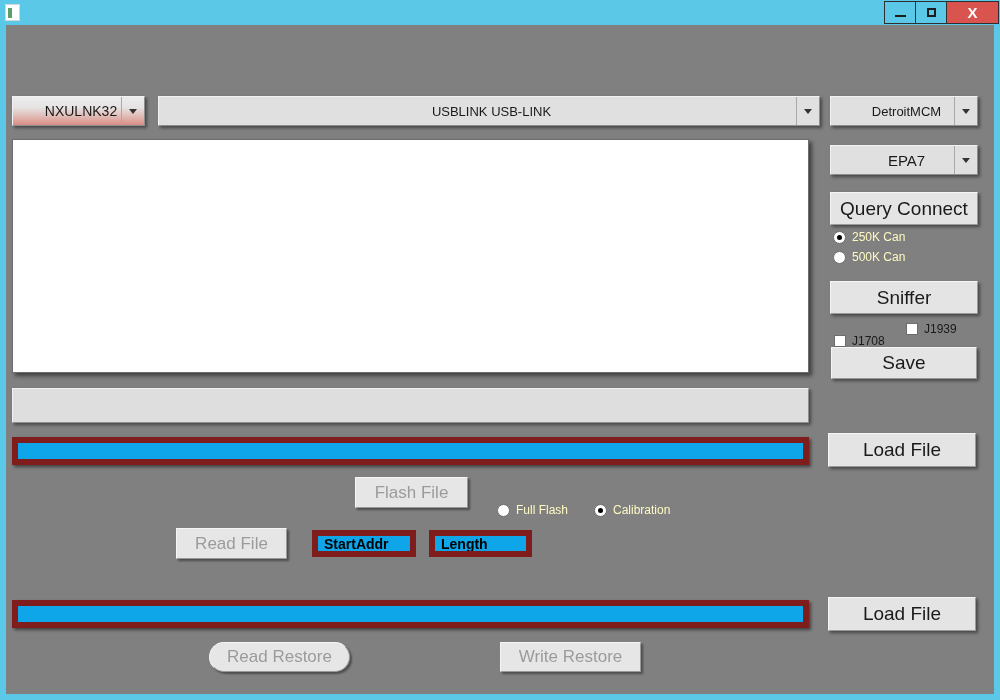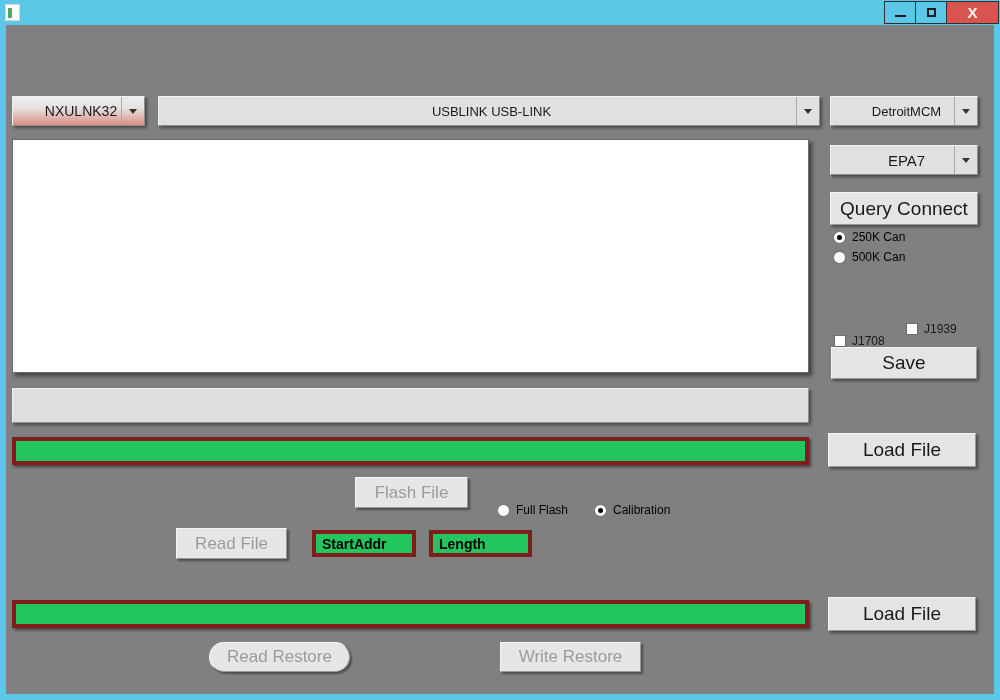--- a/index.html
+++ b/index.html
@@ -87,22 +87,22 @@
   }
   .combo.red{
     background:linear-gradient(180deg,#ececec 0%,#e6e3e3 38%,#e0b6b0 72%,#d98d83 100%);
   }
   .combo.red .cb-arrow{
     background:linear-gradient(180deg,#ececec 0%,#e6e3e3 38%,#e0b6b0 72%,#d98d83 100%);
   }
 
   .textbox{
     position:absolute;box-sizing:border-box;
-    background:#22c55e;
-    border:4px solid #7f1d1d;
+    background:#0ea5e9;
+    border:6px solid #7f1d1d;
     box-shadow:2px 2px 3px rgba(0,0,0,.5);
     display:flex;align-items:center;
     color:#000;
     font-family:"Liberation Sans", sans-serif;
     overflow:hidden;
   }
   .textbox .tb-val{padding-left:6px;font-weight:bold;font-size:14px;}
 
   .bigbox{
     position:absolute;box-sizing:border-box;
@@ -116,21 +116,21 @@
     background:#dedede;
     border:1px solid #f0f0f0;
     border-right-color:#8f8f8f;border-bottom-color:#8f8f8f;
     box-shadow:2px 2px 3px rgba(0,0,0,.45);
   }
 
   
   .radio{
     position:absolute;display:flex;align-items:center;
     font-family:"Liberation Sans", sans-serif;
-    color:#000000;cursor:default;user-select:none;text-align:center;
+    color:#fef9c3;cursor:default;user-select:none;text-align:center;
   }
   .radio .dot{
     width:13px;height:13px;border-radius:50%;
     background:#ffffff;border:1px solid #6d6d6d;
     box-sizing:border-box;position:relative;flex:none;
   }
   .radio.on .dot:after{
     content:"";position:absolute;left:3px;top:3px;width:5px;height:5px;
     border-radius:50%;background:#000;
   }
@@ -250,20 +250,23 @@
 
     <div class="radio on" style="left:827px;top:205px;font-size:12px;">
       <span class="dot"></span>
       <span class="rlabel">250K Can</span>
     </div>
     <div class="radio" style="left:827px;top:225px;font-size:12px;">
       <span class="dot"></span>
       <span class="rlabel">500K Can</span>
     </div>
 
+    <div class="btn" style="left:824px;top:256px;width:148px;height:33px;font-size:19px;">
+      <span>Sniffer</span>
+    </div>
 
     <div class="check" style="left:828px;top:297px;font-size:12px;margin-top:12px;">
       <span class="box"></span>
       <span class="clabel">J1708</span>
     </div>
     <div class="check" style="left:900px;top:297px;font-size:12px;">
       <span class="box"></span>
       <span class="clabel">J1939</span>
     </div>
 

